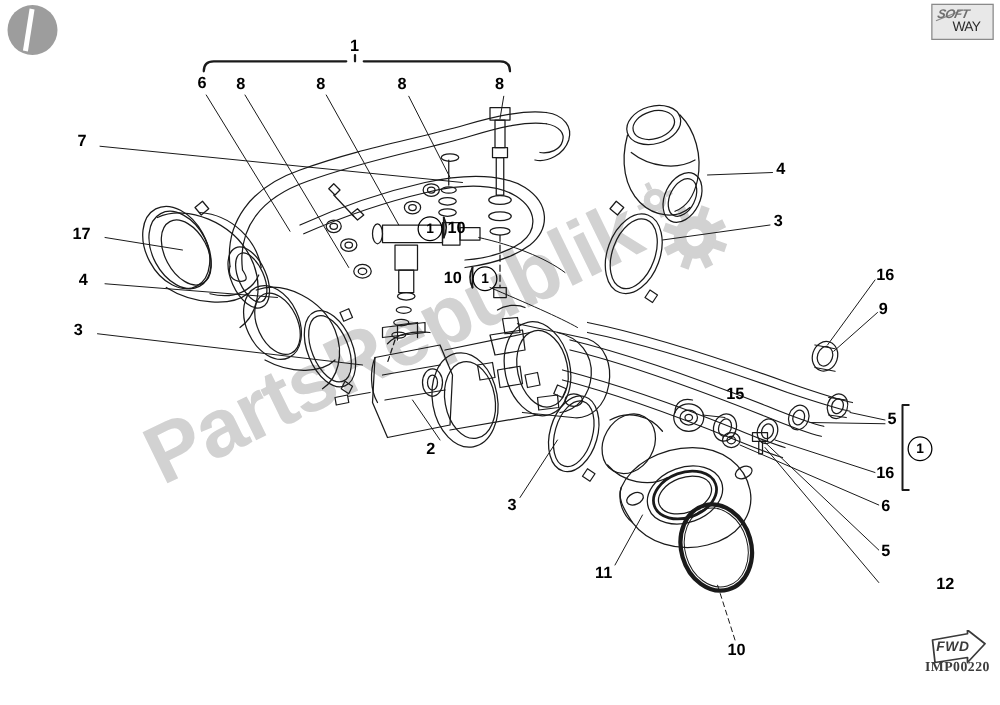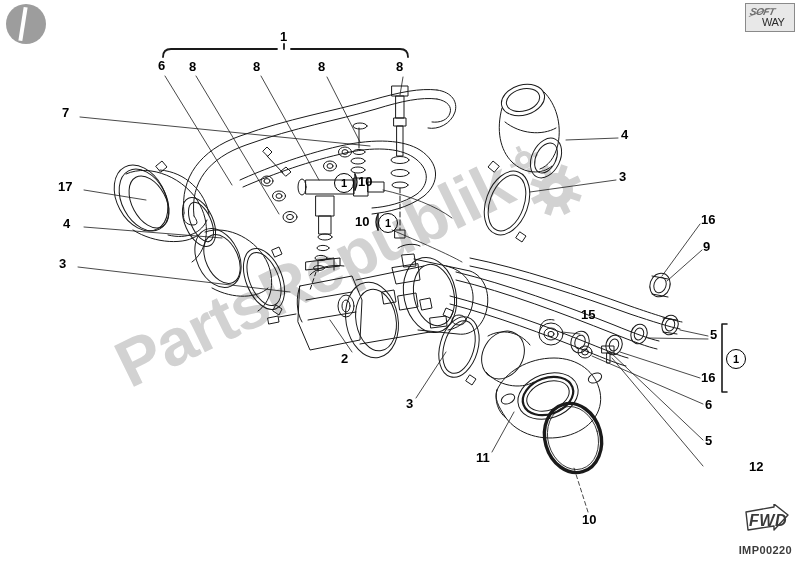--- a/index.html
+++ b/index.html
@@ -68,34 +68,35 @@
   }
 
   #fwd-badge {
     position: absolute;
     right: 10px; bottom: 30px;
     width: 46px; height: 30px;
   }
   #fwd-badge .fwd-text {
     position: absolute;
     left: 5px; top: 8px;
-    font-size: 16px;
+    font-size: 11px;
     font-weight: bold;
     color: #3a3a3a;
     font-style: italic;
     letter-spacing: 0.5px;
   }
 
   #figure-code {
     position: absolute;
-    right: 8px; bottom: 8px;
+    right: 8px; bottom: 24px;
     font-size: 11px;
     font-weight: bold;
     color: #3c3c3c;
     letter-spacing: 0.4px;
+    font-family: Liberation Serif, serif;
   }
 
   
   #watermark {
     position: absolute;
     left: 0; top: 0;
     width: 800px; height: 564px;
     pointer-events: none;
   }
   #watermark .wm-text {

